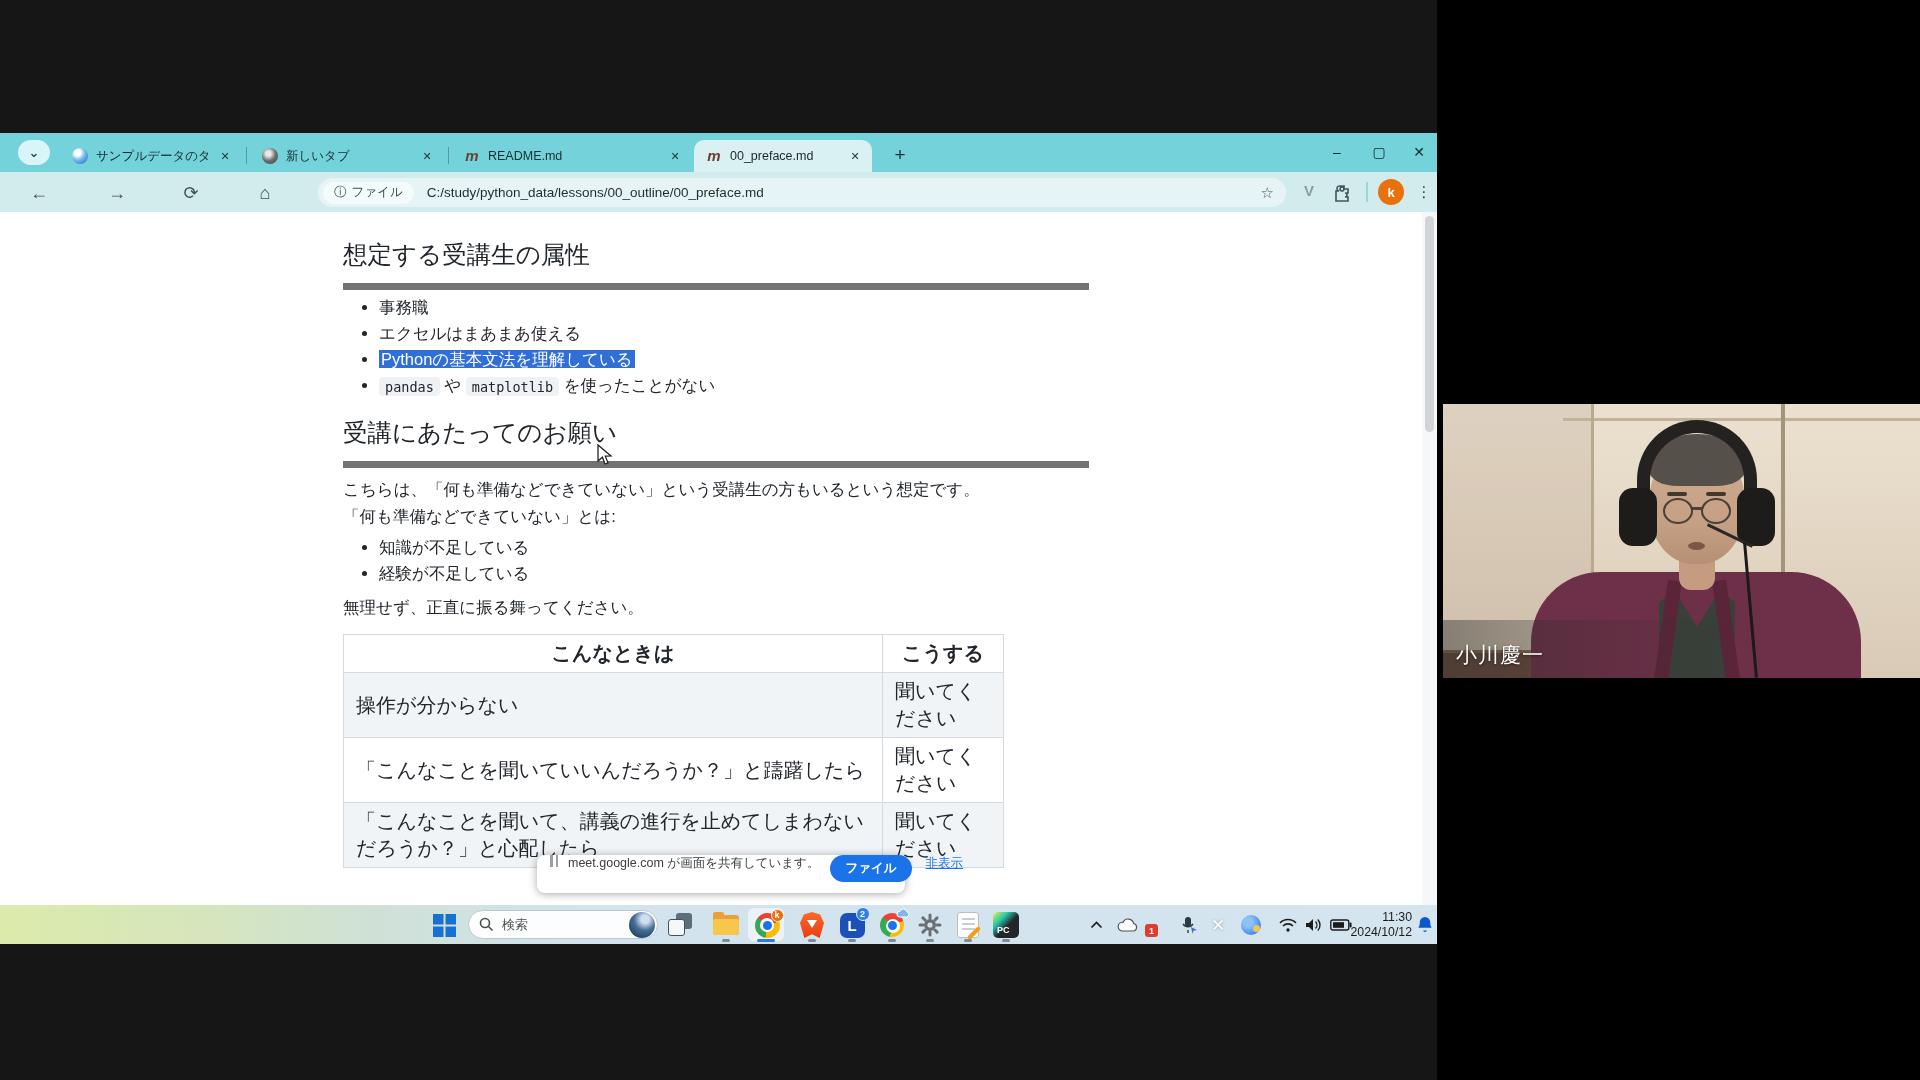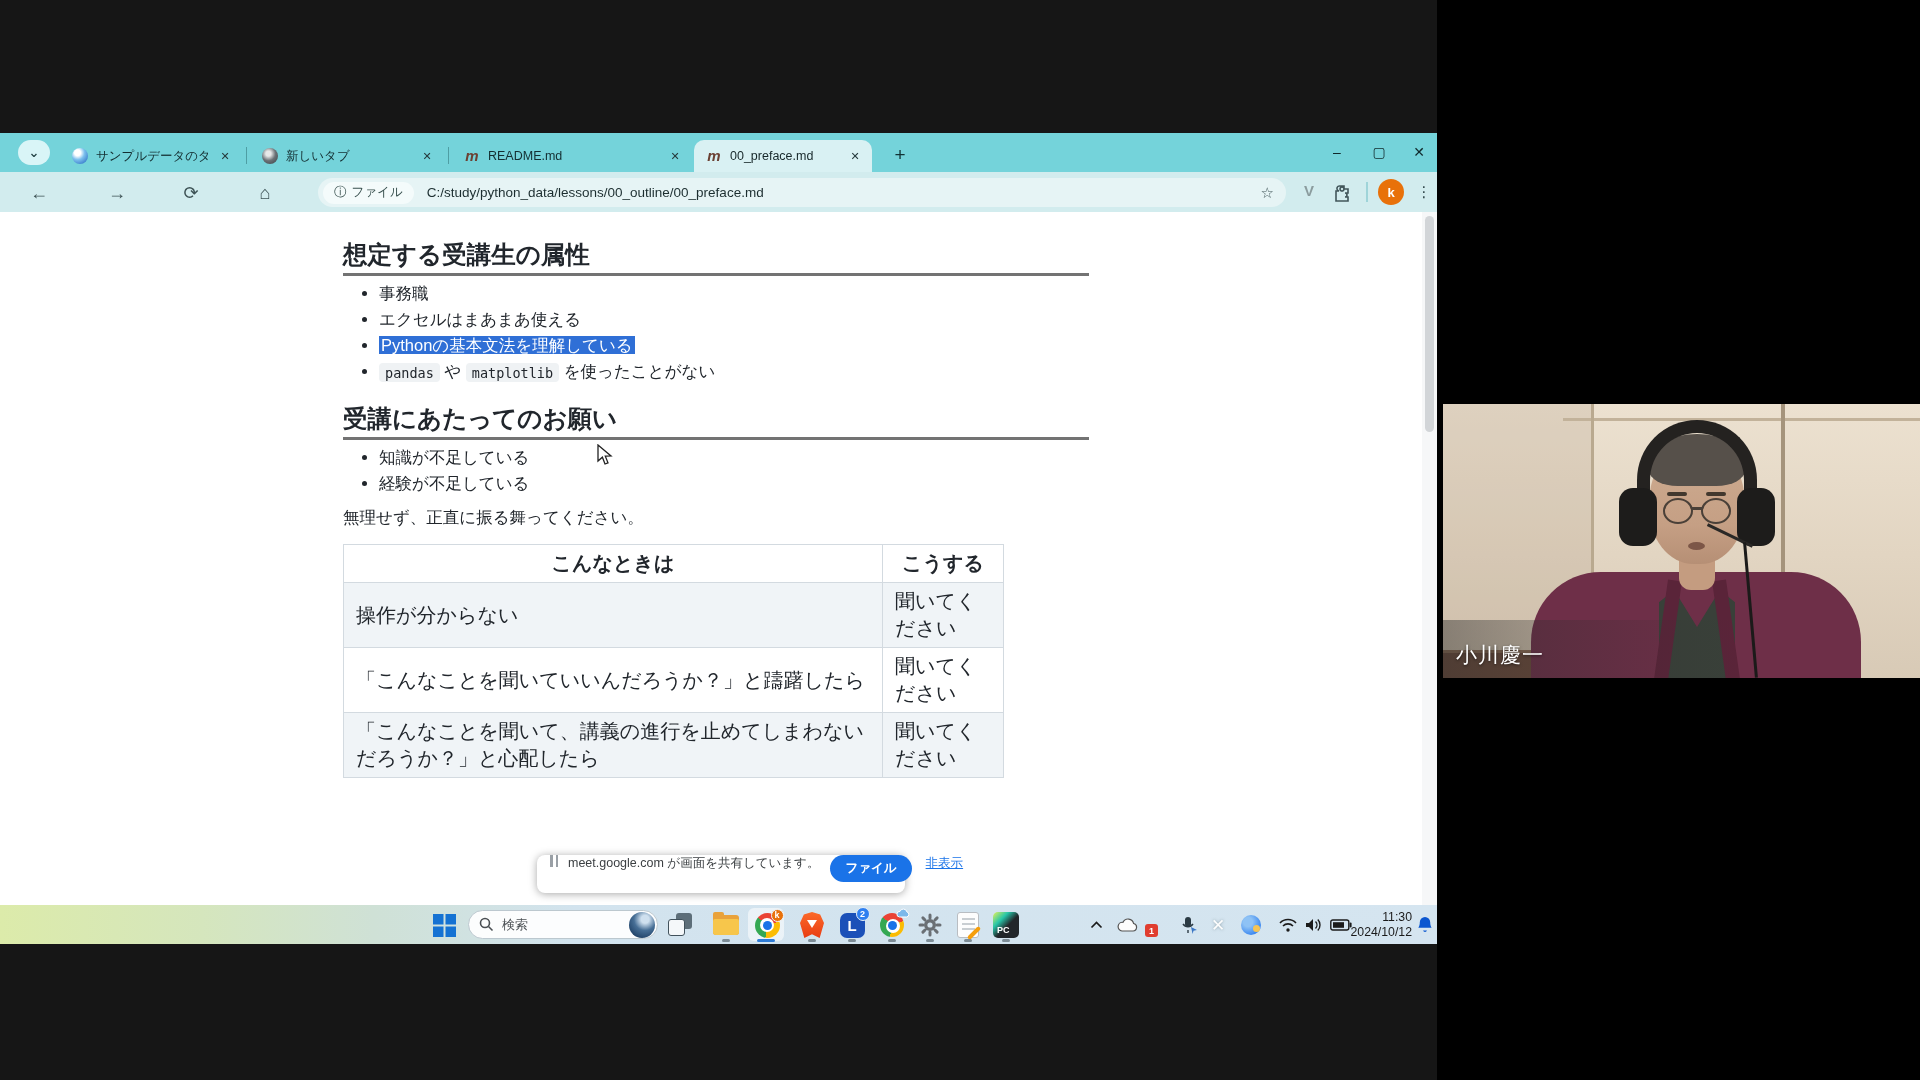--- a/index.html
+++ b/index.html
@@ -53,21 +53,21 @@
              font-size:15px; display:flex; align-items:center; justify-content:center; }
 
   
   .content { position:absolute; left:0; top:79px; width:100%; height:693px; background:#fff; overflow:hidden; }
   .scrolltrack { position:absolute; right:0; top:0; width:15px; height:693px; background:#f6f7f8; }
   .scrollthumb { position:absolute; left:3px; top:4px; width:9px; height:216px; border-radius:5px; background:#d2d5d8; }
 
   .markdown { position:absolute; left:343px; top:0; width:746px; color:#21262c; font-size:16.5px; }
   .md-h1 { margin-top:44px; font-size:33px; line-height:40px; font-weight:600;
            padding-bottom:8px; border-bottom:1px solid #e2e5e9; }
-  .md-h2 { font-size:24.5px; line-height:30px; font-weight:700; padding-bottom:3px; border-bottom:3px solid #737373; }
+  .md-h2 { font-size:24.5px; line-height:30px; font-weight:400; padding-bottom:13px; border-bottom:7px solid #737373; }
   .md-h2.first { margin-top:28px; }
   .md-h2.second { margin-top:19px; }
   ul.md-ul { margin-top:4px; padding-left:36px; list-style:disc; }
   ul.md-ul li { line-height:26px; }
   ul.md-ul.b { margin-top:4px; margin-bottom:0; }
   .sel { background:#2f6fd6; color:#fff; padding:0 2px; }
   .code { font-family:"DejaVu Sans Mono","Liberation Mono",monospace; font-size:13.5px;
           background:#eff2f4; border-radius:4px; padding:1.5px 6px; }
   .md-p1 { margin-top:8px; line-height:27px; }
   .md-p3 { margin-top:8px; line-height:27px; }
@@ -280,20 +280,24 @@
 
         <div class="md-h2 first">想定する受講生の属性</div>
         <ul class="md-ul">
           <li>事務職</li>
           <li>エクセルはまあまあ使える</li>
           <li><span class="sel">Pythonの基本文法を理解している</span></li>
           <li><span class="code">pandas</span><span> や </span><span class="code">matplotlib</span><span> を使ったことがない</span></li>
         </ul>
 
         <div class="md-h2 second">受講にあたってのお願い</div>
+        <p class="md-p1">
+          <span>こちらは、「何も準備などできていない」という受講生の方もいるという想定です。</span><br>
+          <span>「何も準備などできていない」とは:</span>
+        </p>
         <ul class="md-ul b">
           <li>知識が不足している</li>
           <li>経験が不足している</li>
         </ul>
         <p class="md-p3">無理せず、正直に振る舞ってください。</p>
 
         <table class="md-table">
           <tbody>
               <tr>
             <th class="c1">こんなときは</th>

